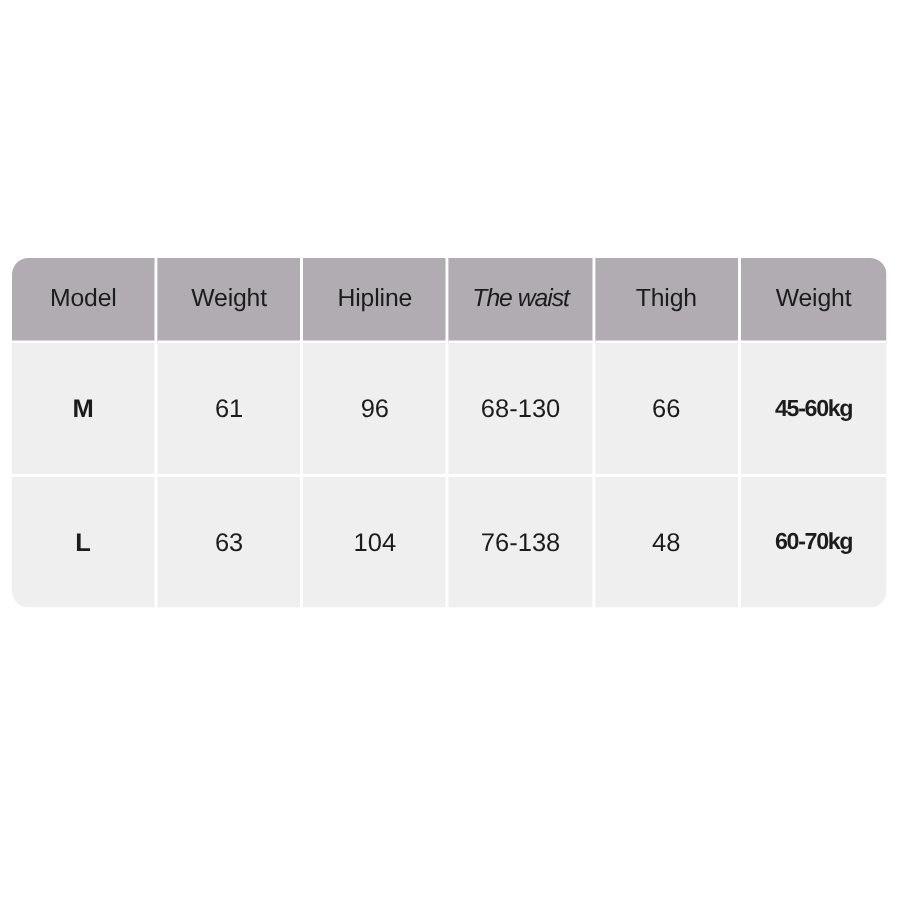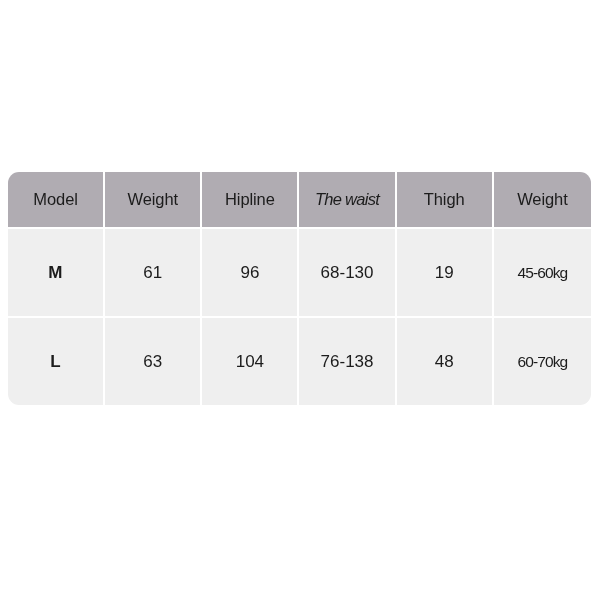--- a/index.html
+++ b/index.html
@@ -68,21 +68,21 @@
     font-size: 17px;
   }
 
   tbody td.size-label {
     font-weight: bold;
     font-size: 17px;
     letter-spacing: 0.3px;
   }
 
   tbody td.weight-val {
-    font-weight: normal;
+    font-weight: bold;
     font-size: 15.5px;
     letter-spacing: -0.9px;
   }
 </style>
 </head>
 <body>
 
 <div id="size-chart-wrap">
   <table class="size-chart">
     <colgroup>
@@ -102,21 +102,21 @@
         <th>Thigh</th>
         <th>Weight</th>
       </tr>
     </thead>
     <tbody>
       <tr>
         <td class="size-label">M</td>
         <td>61</td>
         <td>96</td>
         <td>68-130</td>
-        <td>19</td>
+        <td>66</td>
         <td class="weight-val">45-60kg</td>
       </tr>
       <tr>
         <td class="size-label">L</td>
         <td>63</td>
         <td>104</td>
         <td>76-138</td>
         <td>48</td>
         <td class="weight-val">60-70kg</td>
       </tr>

